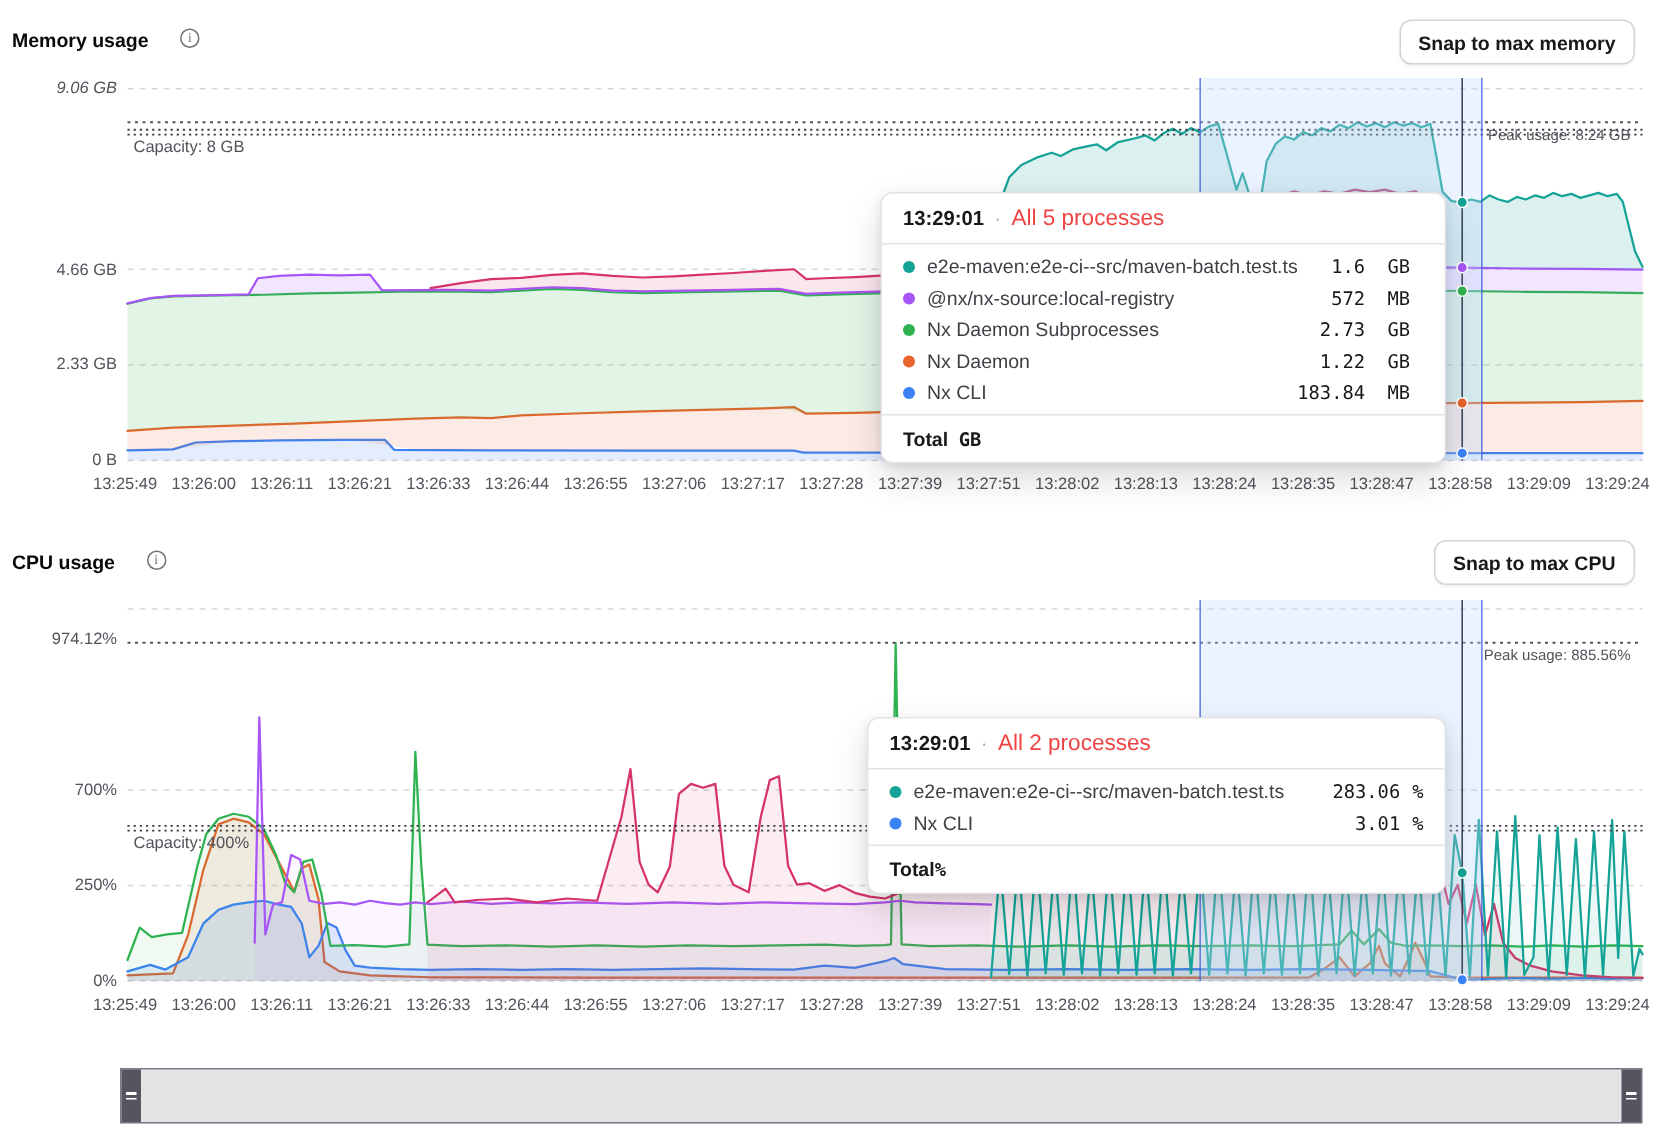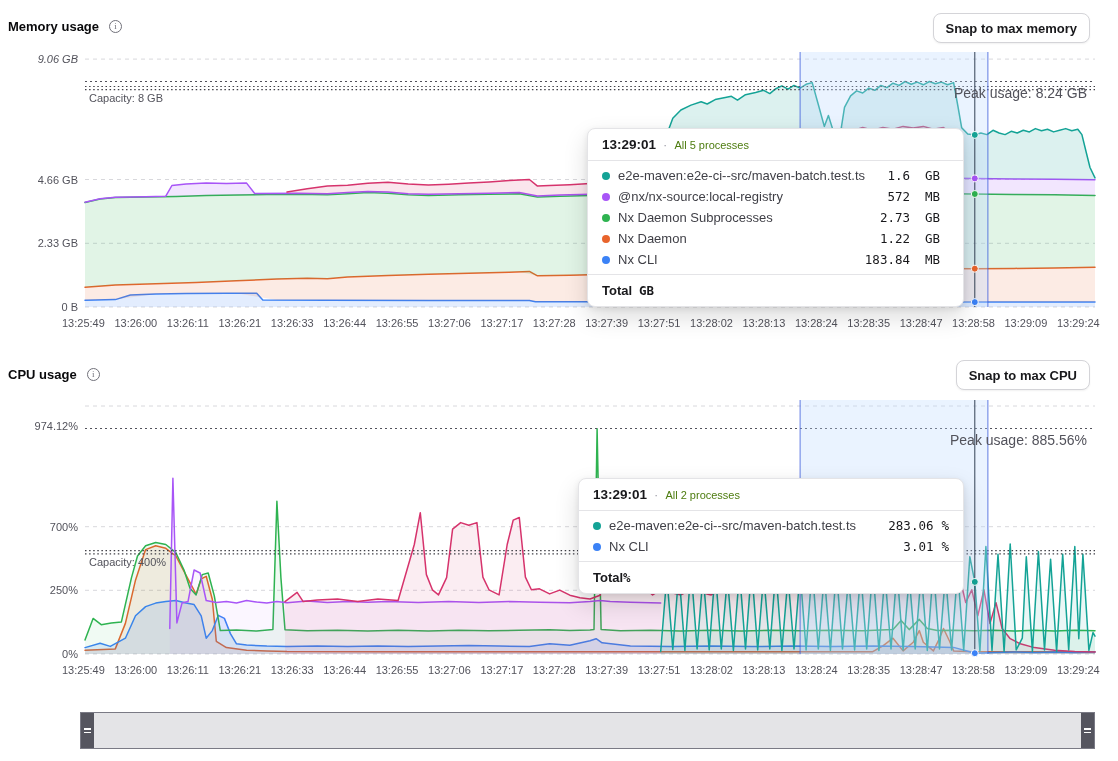--- a/index.html
+++ b/index.html
@@ -1,30 +1,30 @@
 <!DOCTYPE html>
 <html><head>
 <meta charset="utf-8">
 <style>
   *{margin:0;padding:0;box-sizing:border-box}
   html,body{width:1118px;height:761px;background:#fff;font-family:"Liberation Sans",sans-serif;position:relative;overflow:hidden}
-  .section-title{position:absolute;left:8px;display:flex;align-items:center;gap:10px;font-size:13px;font-weight:700;color:#09090b}
+  .section-title{position:absolute;left:8px;display:flex;align-items:flex-start;gap:21px;font-size:13px;font-weight:700;color:#09090b}
   .info-icon{width:13px;height:13px;border:1.2px solid #71717a;border-radius:50%;color:#71717a;font-size:9px;line-height:10px;text-align:center;font-weight:400;font-family:"Liberation Serif",serif}
   .snap-btn{position:absolute;right:28px;height:30px;padding:0 12px;background:#fff;border:1px solid #d4d4d8;border-radius:8px;font-size:13px;font-weight:700;color:#18181b;box-shadow:0 1px 2px rgba(0,0,0,.06);cursor:pointer;font-family:"Liberation Sans",sans-serif}
   .plot{position:absolute;left:85px;width:1010px}
   .plot svg{position:absolute;left:0;top:0;display:block;overflow:visible}
   .ytick{position:absolute;left:-77px;width:70px;text-align:right;font-size:11px;color:#52525b}
   .cap-label{position:absolute;left:4px;font-size:11px;color:#52525b;z-index:3}
-  .peak-label{position:absolute;right:8px;font-size:14px;color:#52525b;z-index:3}
+  .peak-label{position:absolute;right:8px;font-size:10px;color:#52525b;z-index:3}
   .xrow{position:absolute;left:62px;width:1038px;display:flex;justify-content:space-between;font-size:11px;color:#52525b}
   .tooltip{position:absolute;background:#fff;border:1px solid #e4e4e7;border-radius:8px;box-shadow:0 10px 24px rgba(0,0,0,.14),0 2px 6px rgba(0,0,0,.08);z-index:10;font-size:13px}
   .tt-head{display:flex;align-items:center;gap:7px;padding:8px 14px;border-bottom:1px solid #e4e4e7}
   .tt-time{font-weight:700;font-size:13.5px;color:#18181b}
   .tt-sep{color:#a1a1aa}
-  .tt-sub{color:#4d7c0f;font-size:11px}
+  .tt-sub{color:#ef4444;font-size:15px}
   .tt-rows{padding:4px 0}
   .tt-row{display:flex;align-items:center;gap:8px;padding:3px 14px}
   .tt-dot{width:8px;height:8px;border-radius:50%;flex:none}
   .tt-name{color:#3f3f46}
   .tt-val{flex:1;text-align:right;font-family:"DejaVu Sans Mono",monospace;font-size:12.5px;color:#18181b}
   .tt-unit{min-width:24px;margin-left:7px;font-family:"DejaVu Sans Mono",monospace;font-size:12.5px;color:#18181b;text-align:left}
   .tooltip.pct .tt-unit{min-width:0;margin-left:0}
   .tt-total{display:flex;align-items:center;padding:8px 14px;border-top:1px solid #e4e4e7;font-weight:700}
   .tt-total .tt-name{color:#18181b}
   .brush{position:absolute;left:80px;top:712px;width:1015px;height:37px;background:#e4e4e7;border:1px solid #7a7a85;display:flex;justify-content:space-between}

